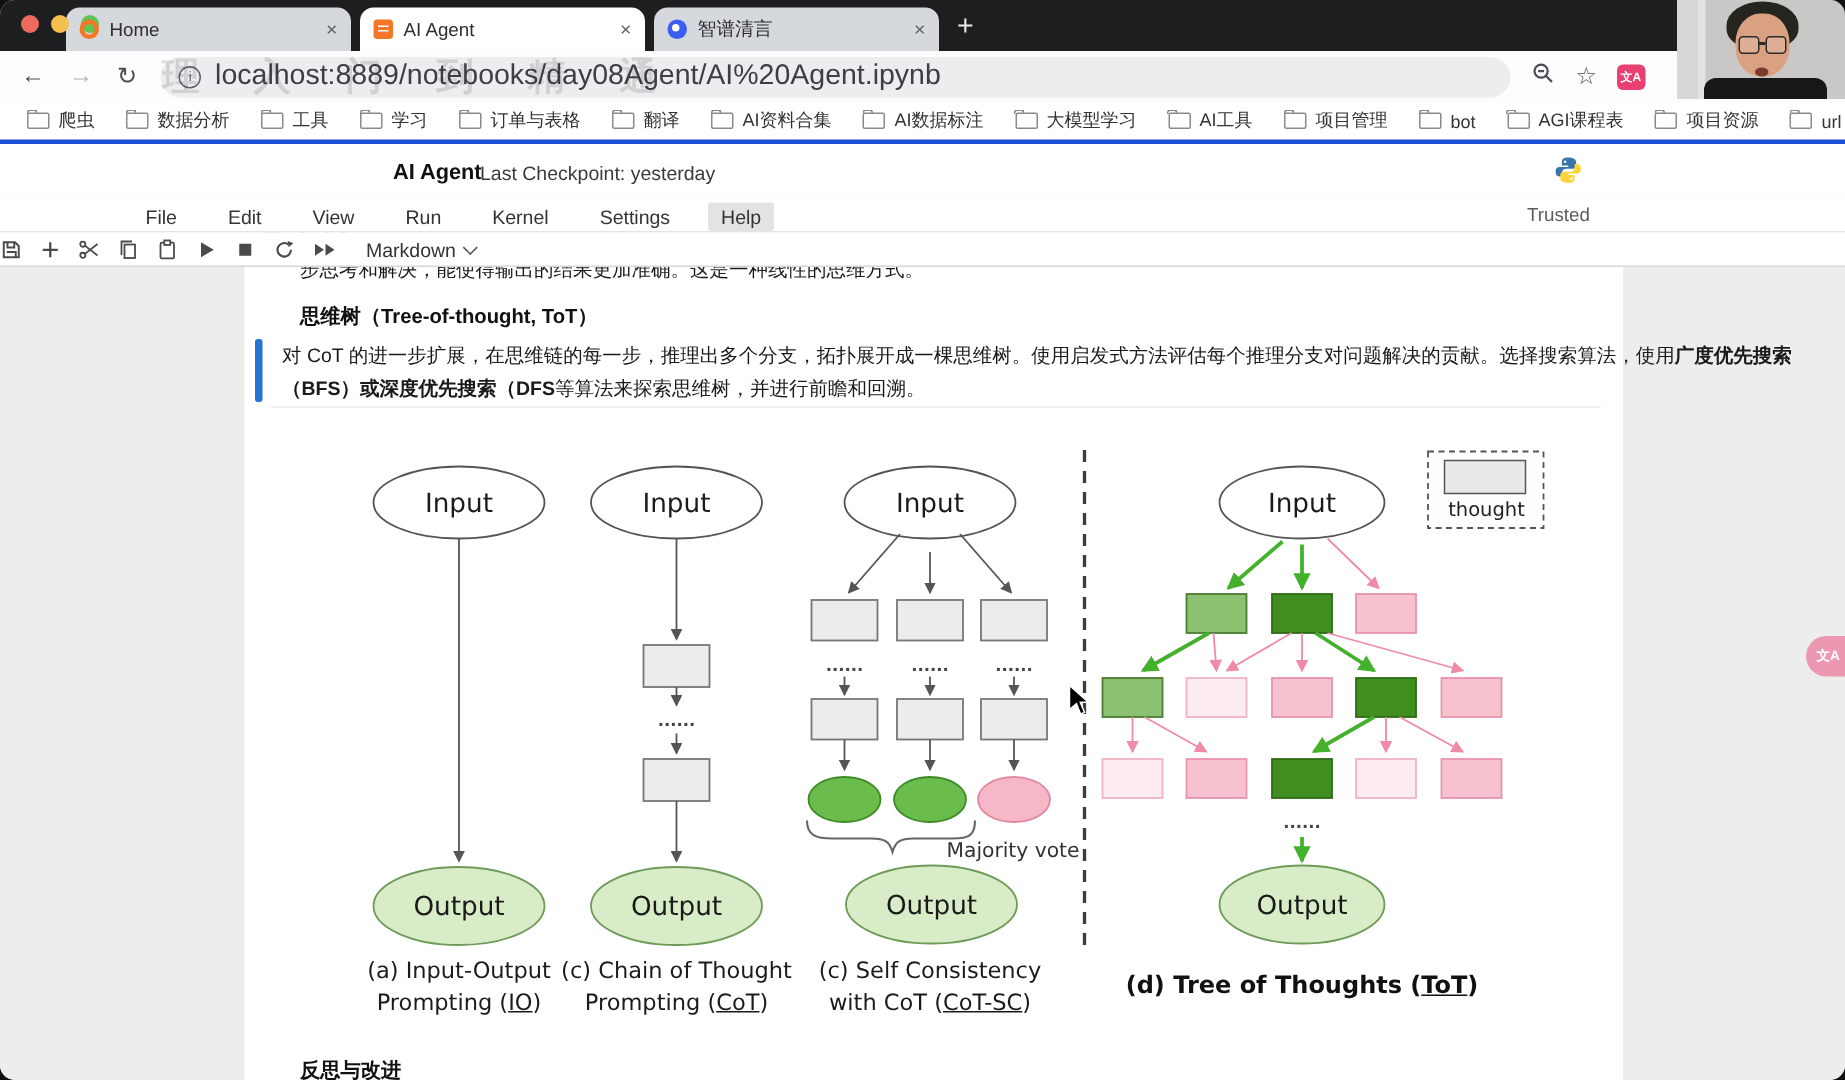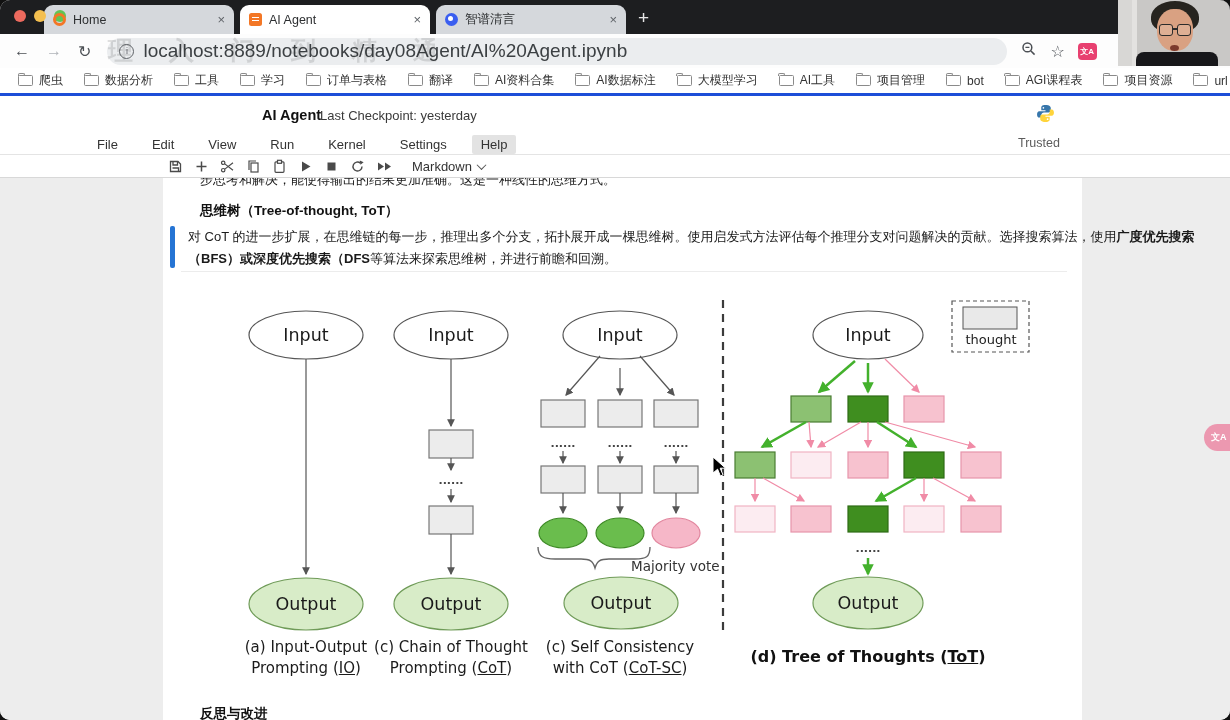--- a/index.html
+++ b/index.html
@@ -40,21 +40,21 @@
   .jlogo .word{font-size:19px;color:#6e6e6e;letter-spacing:.5px;}
   .jtitle{position:absolute;left:262px;top:11px;font-size:14.5px;font-weight:bold;color:#111;}
   .jcheckpoint{position:absolute;left:320px;top:12px;font-size:13px;color:#3a3a3a;}
   .pylogo{position:absolute;left:1036px;top:8px;}
   
   .jmenu{position:absolute;left:0;top:133px;right:0;height:22px;background:#fff;border-bottom:1px solid #e4e4e4;display:flex;align-items:flex-end;padding-left:88px;box-sizing:border-box;gap:16px;font-size:13px;color:#333;}
   .mi{padding:2px 9px;border-radius:2px;}
   .mi.hl{background:#e3e3e3;}
   .trusted{position:absolute;left:1018px;top:3px;font-size:12.5px;color:#5c5c5c;}
   
-  .jtoolbar{position:absolute;left:0;top:155px;right:0;height:23px;background:#fff;border-bottom:1px solid #d8d8d8;display:flex;align-items:center;padding-left:168px;box-sizing:border-box;gap:11px;}
+  .jtoolbar{position:absolute;left:0;top:155px;right:0;height:23px;background:#fff;border-bottom:1px solid #d8d8d8;display:flex;align-items:center;box-sizing:border-box;gap:11px;}
   .ticon{display:flex;align-items:center;}
   .ticon svg{display:block;}
   .celltype{display:flex;align-items:center;gap:6px;font-size:13px;color:#333;margin-left:8px;}
   .chev{width:6px;height:6px;border-right:1.5px solid #555;border-bottom:1.5px solid #555;transform:rotate(45deg) translate(-1px,-1px);}
   .tb-right{position:absolute;left:843px;top:0;height:23px;display:flex;align-items:center;gap:10px;font-size:13px;color:#333;}
   
   .notebook{position:absolute;left:0;top:178px;right:0;bottom:0;background:#ededed;overflow:hidden;}
   .pagecol{position:absolute;left:163px;top:0;bottom:0;width:919px;background:#fff;}
   .clipline{position:absolute;left:200px;top:-7px;font-size:13px;color:#1a1a1a;white-space:nowrap;}
   .h-tot{position:absolute;left:200px;top:24px;font-size:13.5px;font-weight:bold;color:#111;}

